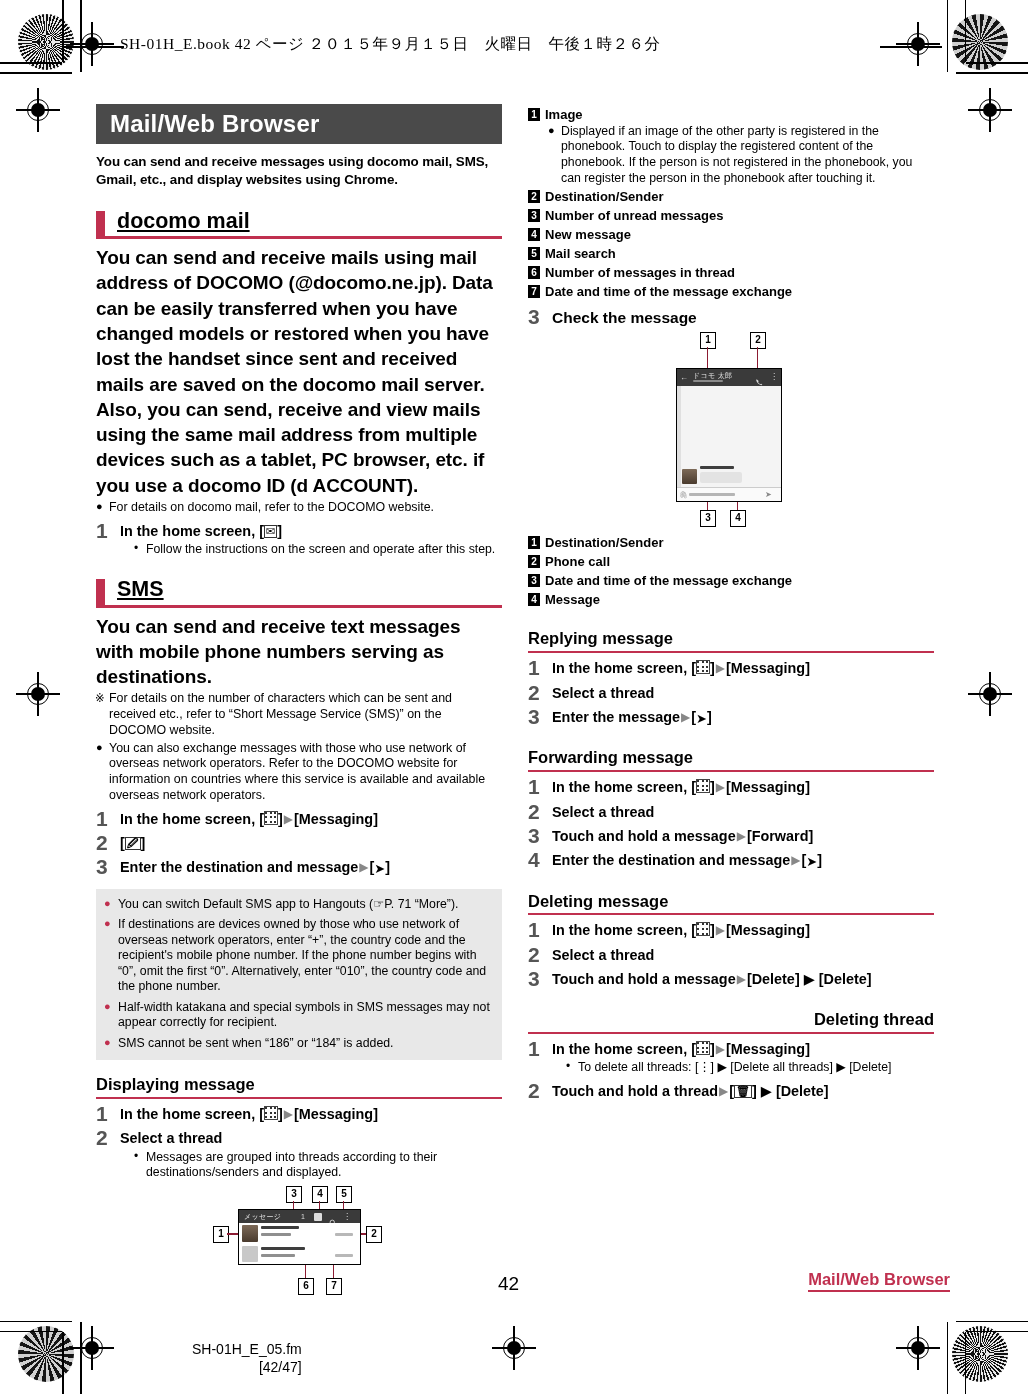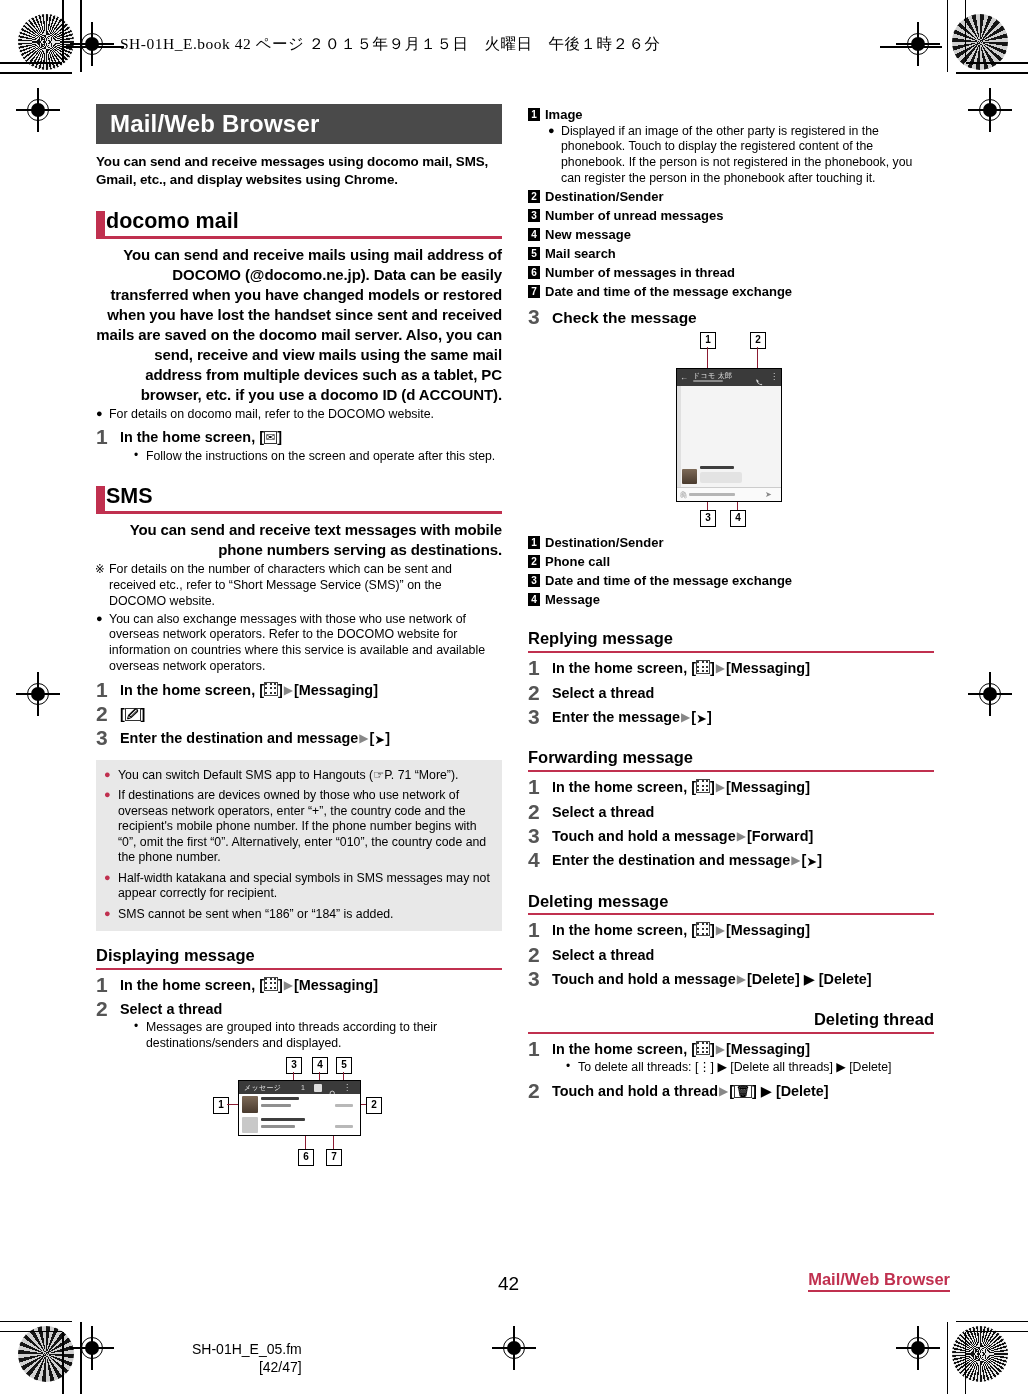--- a/index.html
+++ b/index.html
@@ -35,29 +35,29 @@
 
   
   .banner{background:#4a4a4a;color:#fff;font-size:24px;font-weight:bold;
     padding:7px 0 8px 14px;letter-spacing:.2px;line-height:1.05;}
 
   .lead{font-weight:bold;font-size:13.4px;line-height:1.33;margin:9px 0 0 0;letter-spacing:-.1px;}
 
   
   .sec{margin-top:20px;position:relative;}
   .sec .bar{position:absolute;left:0;top:2px;width:9px;height:26px;background:#c0304f;}
-  .sec .t{font-size:21.5px;font-weight:bold;padding-left:10px;line-height:1.18;}
+  .sec .t{font-size:21.5px;font-weight:bold;padding-left:21px;line-height:1.18;text-decoration:underline;}
   .sec .rule{height:3px;background:#c0304f;margin-top:2px;}
 
   
   .sub{margin-top:15px;}
   .sub .t{font-size:16.5px;font-weight:bold;line-height:1.2;}
   .sub .rule{height:2px;background:#c0304f;margin-top:2px;}
 
-  .body-b{font-weight:bold;font-size:15px;line-height:1.33;margin-top:6px;letter-spacing:-.1px;text-align:right;}
+  .body-b{font-weight:bold;font-size:19px;line-height:1.33;margin-top:6px;letter-spacing:-.1px;}
 
   
   .bl{position:relative;padding-left:13px;font-size:12.4px;line-height:1.27;margin-top:2px;}
   .bl .mk{position:absolute;left:0;top:0;font-size:11px;}
   .bl.km .mk{font-size:11.5px;left:-1px;}
 
   
   .step{position:relative;padding-left:24px;margin-top:7px;}
   .step .n{position:absolute;left:0;top:-3px;font-size:21px;font-weight:bold;color:#555;line-height:1;}
   .step .s{font-size:14.4px;font-weight:bold;line-height:1.2;}

